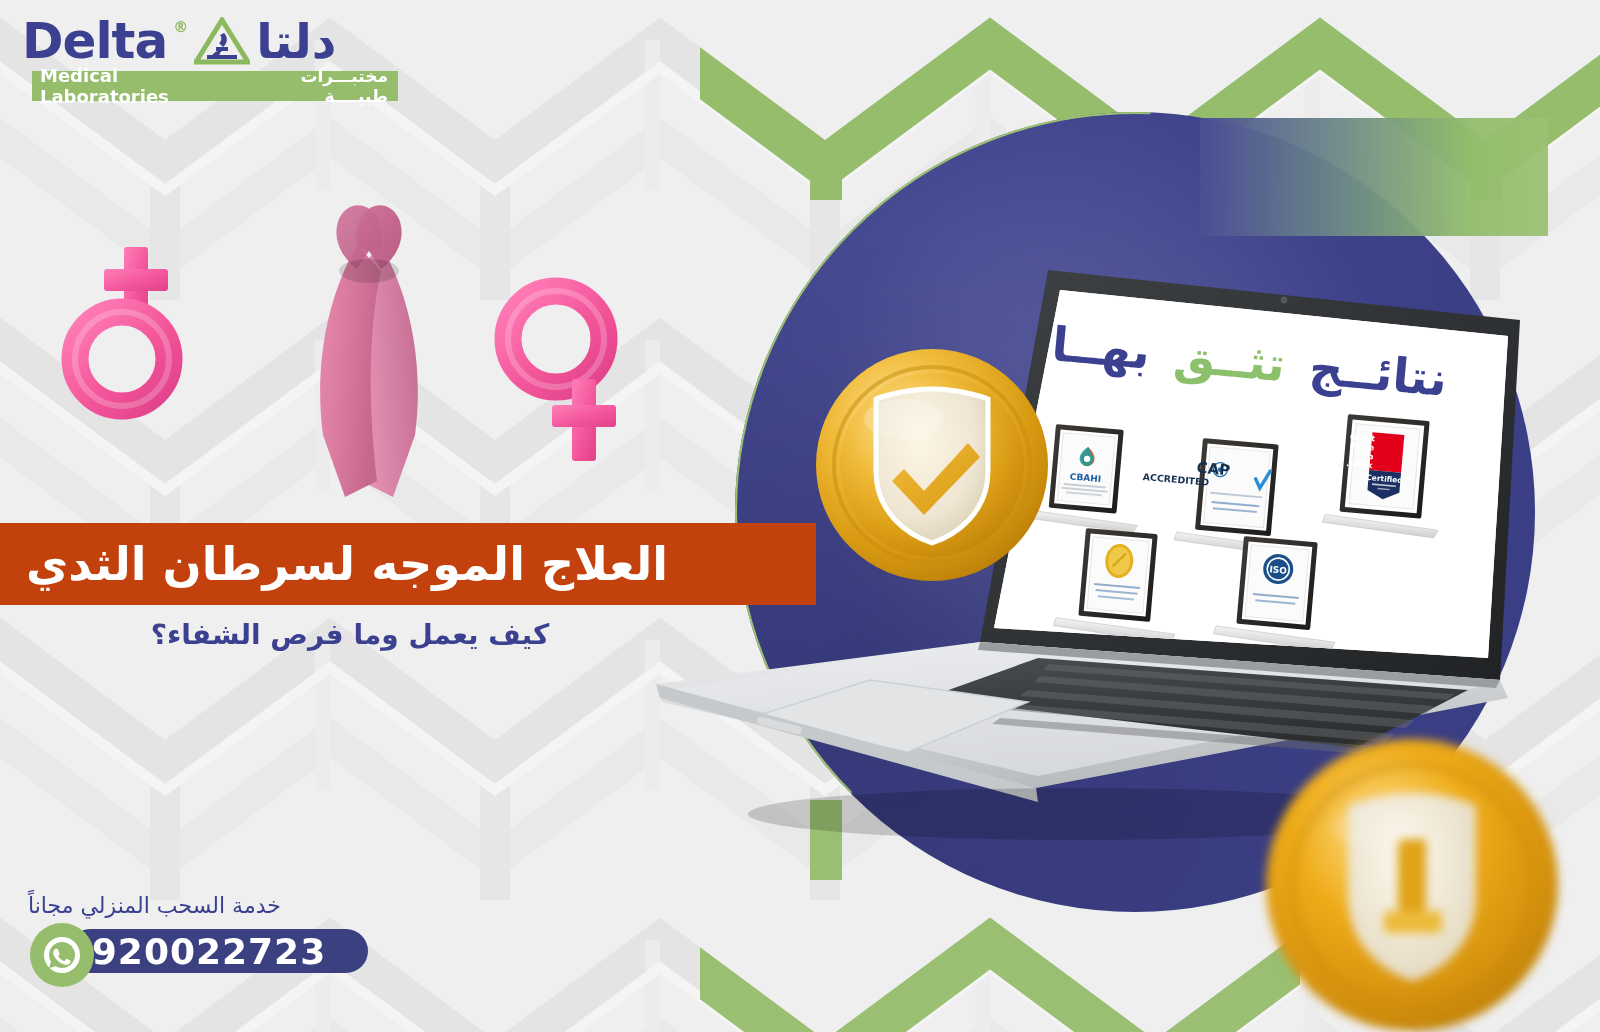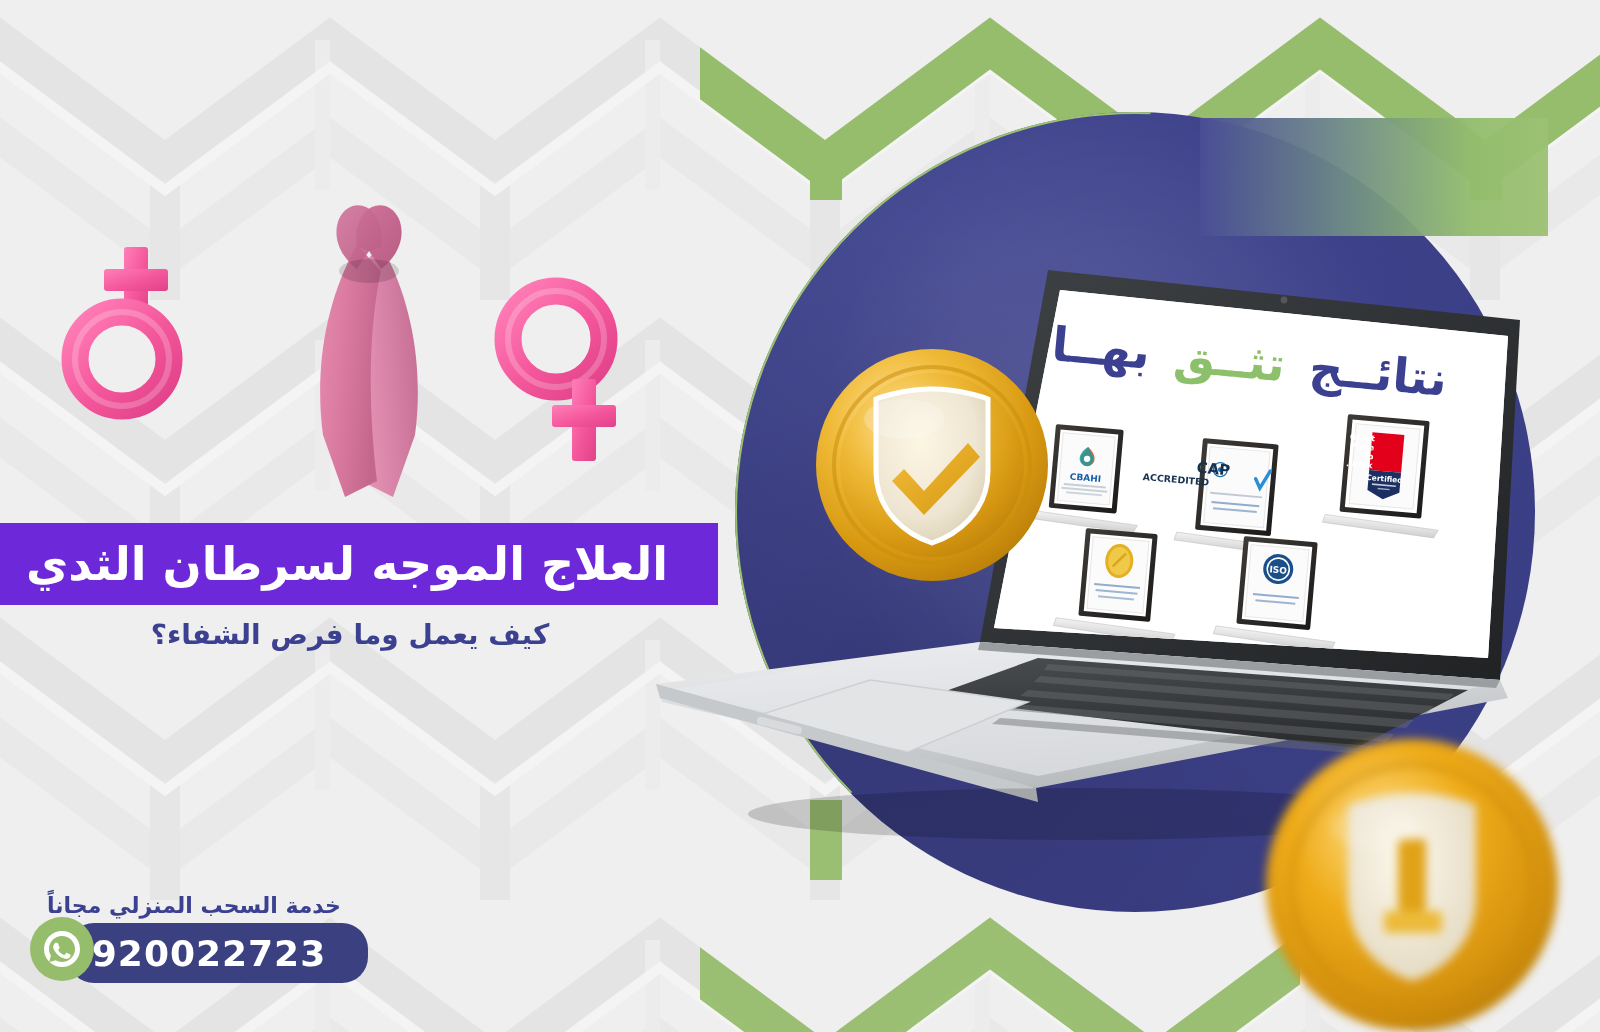--- a/index.html
+++ b/index.html
@@ -106,22 +106,22 @@
 
   
   .awareness { position: absolute; left: 60px; top: 185px; width: 620px; height: 330px; }
   .gender { position: absolute; }
   .ribbon-wrap { position: absolute; left: 205px; top: 0px; }
 
   
   .headline-band {
     position: absolute;
     left: 0; top: 523px;
-    width: 718px; height: 82px;
-    background: #6d28d9;
+    width: 816px; height: 82px;
+    background: #c2410c;
     display: flex; align-items: center; justify-content: flex-end;
     padding-left: 26px;
   }
   .headline-text {
     color: #ffffff;
     font-size: 46px;
     font-weight: bold;
     line-height: 1.05;
     white-space: nowrap;
     direction: rtl;
@@ -134,28 +134,28 @@
     text-align: center;
     color: #3b4190;
     font-size: 28px; font-weight: bold;
     direction: rtl;
     font-family: "DejaVu Sans", sans-serif;
   }
 
   
   .contact { position: absolute; left: 28px; top: 893px; width: 340px; }
   .contact-label {
-    color: #3b4190; font-weight: bold; font-size: 22px;
-    direction: rtl; text-align: center;
-    padding-right: 8px; margin-bottom: 5px;
+    color: #3b4190; font-weight: normal; font-size: 22px;
+    direction: rtl; text-align: left;
+    padding-right: 8px; margin-bottom: 11px;
   }
   .contact-pill {
     position: relative;
     margin-left: 40px;
-    height: 60px;
+    height: 44px;
     background: #3b4180;
     border-radius: 26px;
     display: flex; align-items: center; justify-content: center;
     padding-right: 18px;
   }
   .contact-number {
     color: #ffffff; font-size: 36px; font-weight: bold;
     letter-spacing: 1px;
     direction: ltr;
     font-family: "DejaVu Sans", sans-serif;
@@ -227,20 +227,38 @@
     </g>
     <g clip-path="url(#greenBottomClip)">
       <rect x="690" y="780" width="620" height="280" fill="url(#chevgreen)" opacity="0.95"></rect>
     </g>
   </svg>
 
   <div class="blue-circle"></div>
   <div class="circle-green-arc"></div>
   <div class="grad-panel"></div>
 
+  <div class="logo">
+    <div class="logo-top">
+      <span class="logo-delta">Delta</span>
+      <span class="logo-reg">®</span>
+      <svg class="logo-tri" viewBox="0 0 56 48">
+        <path d="M28 3 L54 45 L2 45 Z" fill="none" stroke="#8cb85f" stroke-width="5"></path>
+        <path d="M30 16 C34 20 34 26 29 30 L25 26 C28 24 28 20 26 18 Z" fill="#3b4190"></path>
+        <path d="M22 30 L34 30 L34 34 L22 34 Z" fill="#3b4190"></path>
+        <rect x="13" y="38" width="30" height="4" fill="#3b4190"></rect>
+        <path d="M24 34 C18 36 17 40 18 42 L27 42 C25 39 25 36 28 34 Z" fill="#3b4190"></path>
+      </svg>
+      <span class="logo-ar">دلتا</span>
+    </div>
+    <div class="logo-bar">
+      <span class="logo-bar-en">Medical Laboratories</span>
+      <span class="logo-bar-ar">مختبـــرات طبيــــة</span>
+    </div>
+  </div>
 
   <div class="awareness">
 
     <svg class="gender" style="left:0px; top:50px;" width="160" height="200" viewBox="0 0 160 200">
       <defs>
         <linearGradient id="pinkg1" x1="0" y1="0" x2="1" y2="1">
           <stop offset="0%" stop-color="#ff7fb8"></stop>
           <stop offset="55%" stop-color="#f4569b"></stop>
           <stop offset="100%" stop-color="#e04189"></stop>
         </linearGradient>

